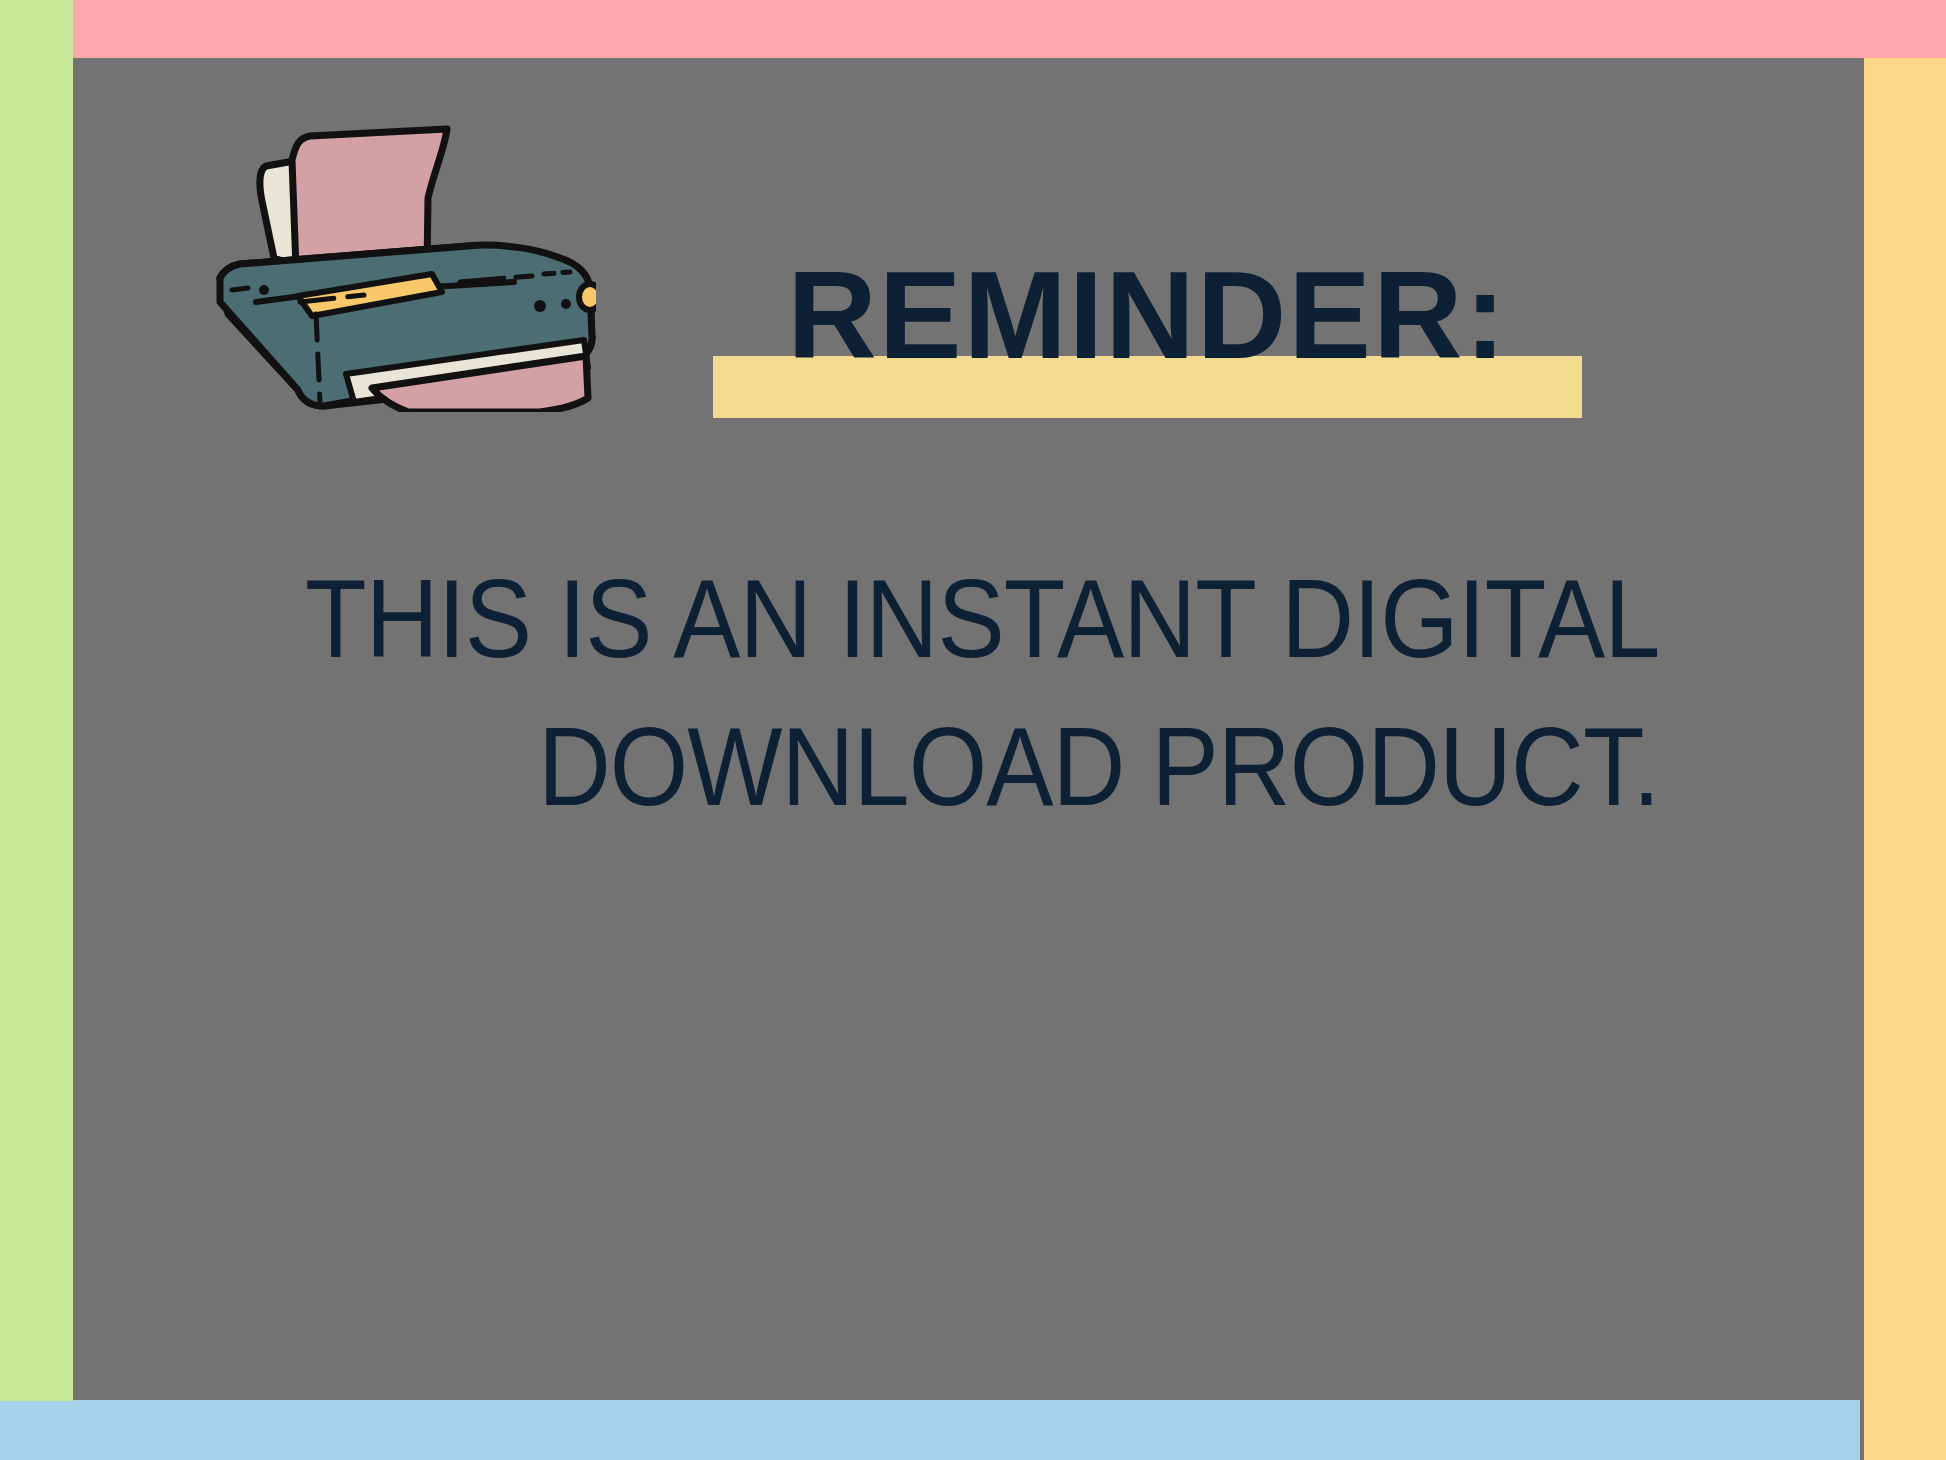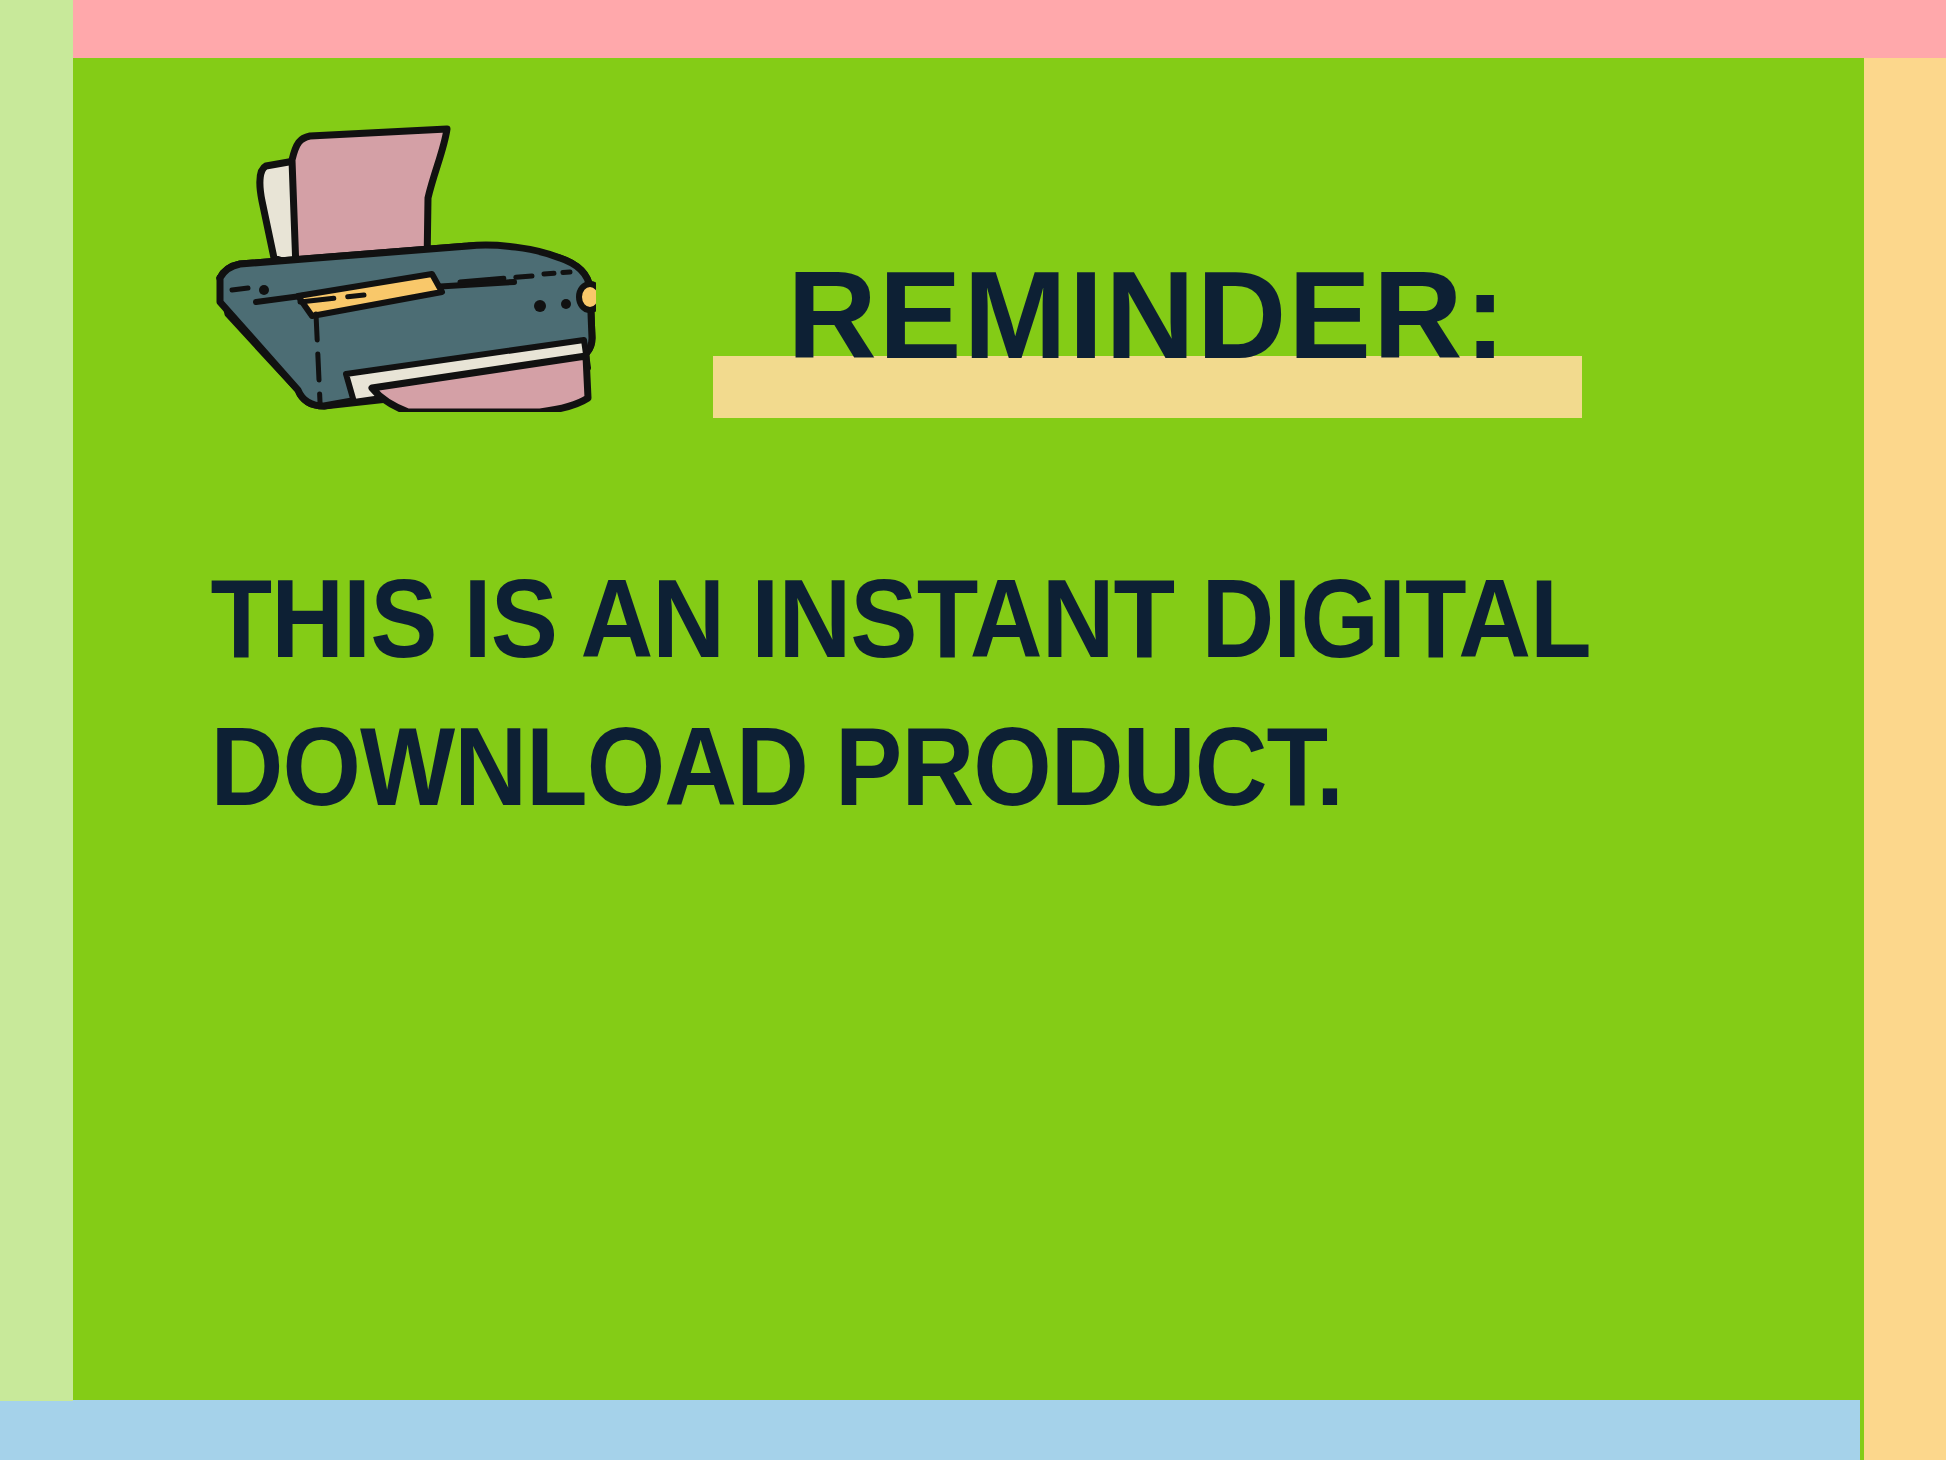--- a/index.html
+++ b/index.html
@@ -62,41 +62,41 @@
     transform-origin:left top;
     white-space:nowrap;
   }
 
   
   #body-copy{
     position:absolute;
     left:130px; top:545px;
     width:1610px;
     z-index:6;
-    text-align:left;
+    text-align:right;
     color:#0d2034;
     font-family:"Liberation Sans", sans-serif;
-    font-weight:700;
+    font-weight:400;
     font-size:112px;
     line-height:148px;
     letter-spacing:-1px;
   }
   .para{ margin:0; }
   .para .ln{
     display:block;
     transform:scaleX(0.90);
     transform-origin:center center;
     white-space:nowrap;
   }
   #para-gap{ height:152px; }
 </style>
 </head>
 <body>
 
-<div id="poster" style="background: #84cc16;">
+<div id="poster" style="background: #737373;">
 
   <div class="band" id="band-top" style="background: rgb(255, 168, 171);"></div>
   <div class="band" id="band-left" style="background: rgb(200, 233, 154);"></div>
   <div class="band" id="band-right" style="background: rgb(252, 215, 140);"></div>
   <div class="band" id="band-bottom" style="background: rgb(165, 210, 234);"></div>
 
   <div id="printer">
     <svg viewBox="0 0 400 306" xmlns="http://www.w3.org/2000/svg">
       <g stroke="#111111" stroke-width="7" stroke-linecap="round" stroke-linejoin="round">
 

